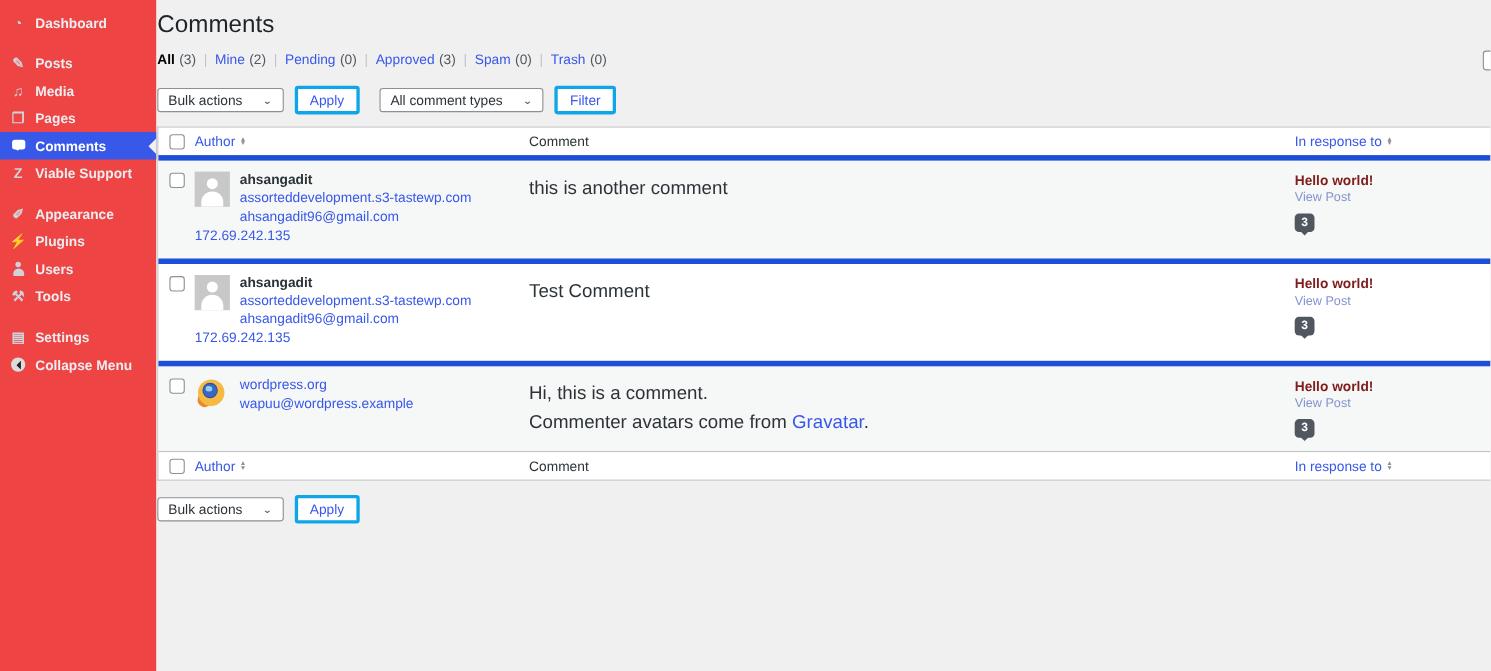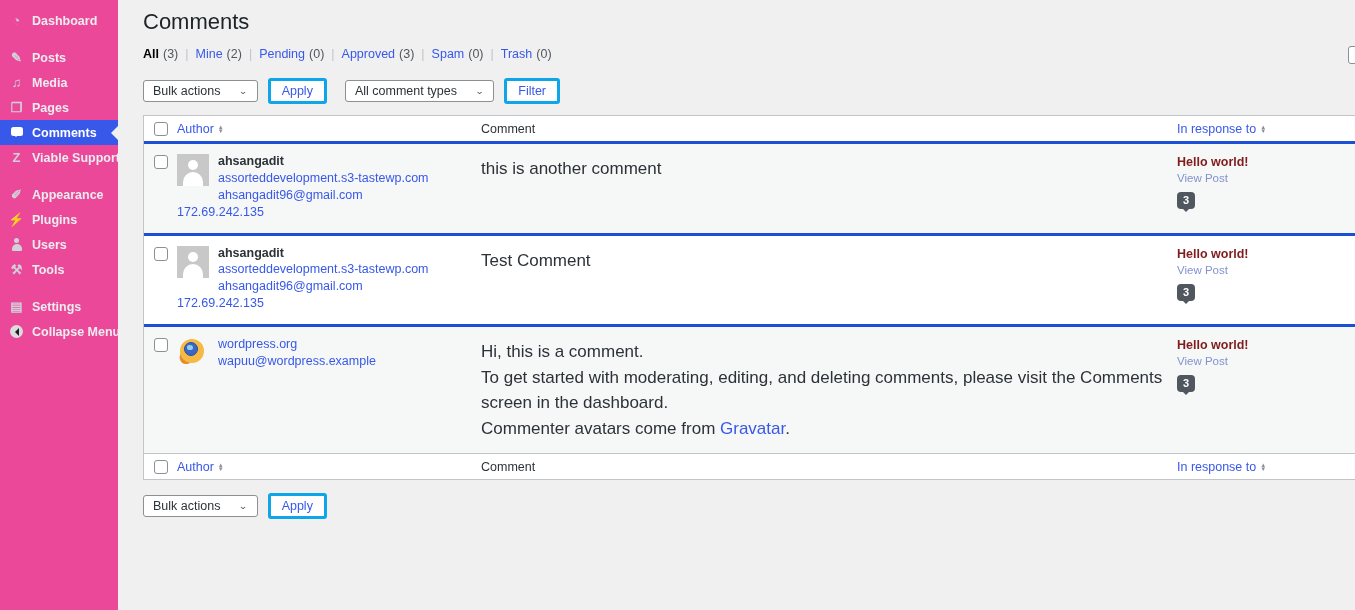--- a/index.html
+++ b/index.html
@@ -9,22 +9,22 @@
     font-size: 13px;
     background: #f0f0f1;
     color: #2c3338;
     position: relative;
   }
   a { text-decoration: none; color: #3858e9; cursor: pointer; }
 
   
   .sidebar {
     position: absolute; left:0; top:0;
-    width:118px; height:610px;
-    background:#ec4899;
+    width:142px; height:610px;
+    background:#ef4444;
     padding-top:8px;
   }
   .menu-item {
     display:flex; align-items:center; gap:8px;
     padding:5px 9px;
     color:#ededf0;
     font-size:12.5px;
     font-weight:600;
     cursor:pointer;
     position:relative;
@@ -122,21 +122,21 @@
   .thead.bottom { border-top:1px solid #c3c4c7; }
   .th-label { color:#2c3338; font-size:12.5px; }
   .th-sort { display:inline-flex; align-items:center; gap:4px; color:#3858e9; font-size:12.5px; cursor:pointer; }
   .sort-arrows { display:inline-flex; flex-direction:column; line-height:4px; font-size:6px; color:#8c8f94; }
   .cb-cell { display:flex; justify-content:center; padding-top:2px; }
   .thead .cb-cell { padding-top:0; }
   .checkbox {
     width:14px; height:14px; background:#fff;
     border:1px solid #8c8f94; border-radius:3px; cursor:pointer;
   }
-  .crow { border-top:3px solid #1d4ed8; padding:9px 0 12px 0; }
+  .crow { border-top:5px solid #1d4ed8; padding:9px 0 12px 0; }
   .crow.alt { background:#f6f7f7; }
 
   .author-cell { padding-right:10px; font-size:12.5px; line-height:1.35; }
   .author-cell .avatar { float:left; width:32px; height:32px; margin:1px 9px 2px 0; }
   .avatar.placeholder { background:#c8c8c8; position:relative; overflow:hidden; }
   .avatar.placeholder::before {
     content:""; position:absolute; left:11px; top:6px;
     width:10px; height:10px; border-radius:50%; background:#fff;
   }
   .avatar.placeholder::after {
@@ -357,21 +357,20 @@
           <span class="w-tail"></span>
             <span class="w-body"></span>
             <span class="w-globe"></span>
             <span class="w-land"></span>
         </span>
         <a>wordpress.org</a><br>
         <a>wapuu@wordpress.example</a>
       </div>
       <div class="comment-cell">
         <p>Hi, this is a comment.</p>
-        <p>To get started with moderating, editing, and deleting comments, please visit the Comments screen in the dashboard.</p>
         <p><span>Commenter avatars come from </span><a>Gravatar</a><span>.</span></p>
       </div>
       <div class="response-cell">
         <a class="post-link">Hello world!</a>
         <a class="view-post">View Post</a>
         <span class="count-bubble">3</span>
       </div>
     </div>
 
     <div class="trow thead bottom">

